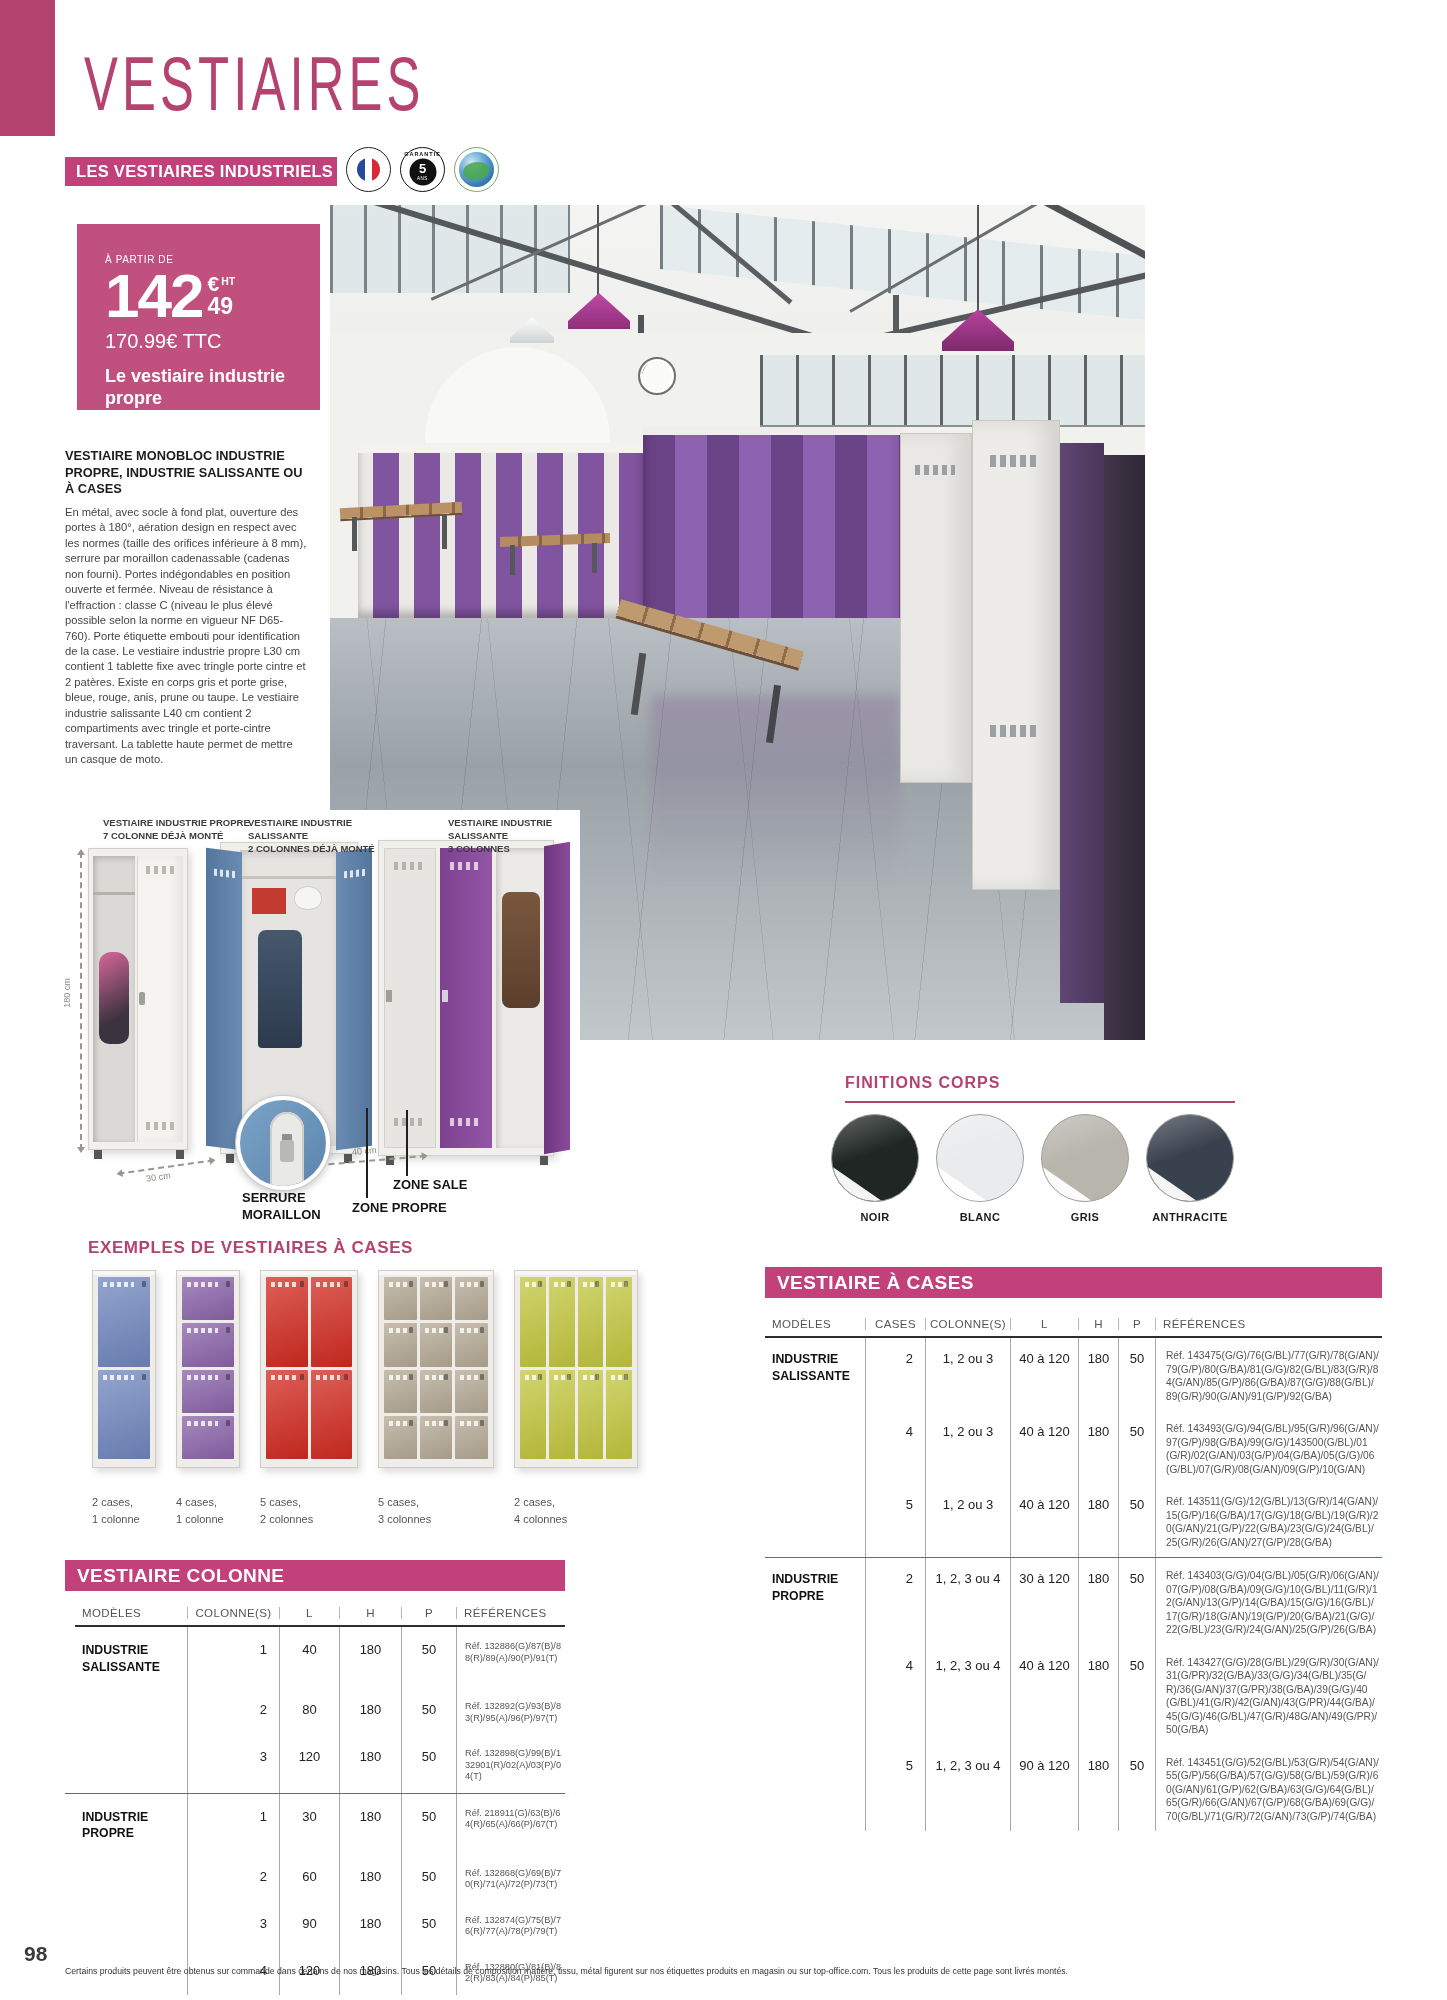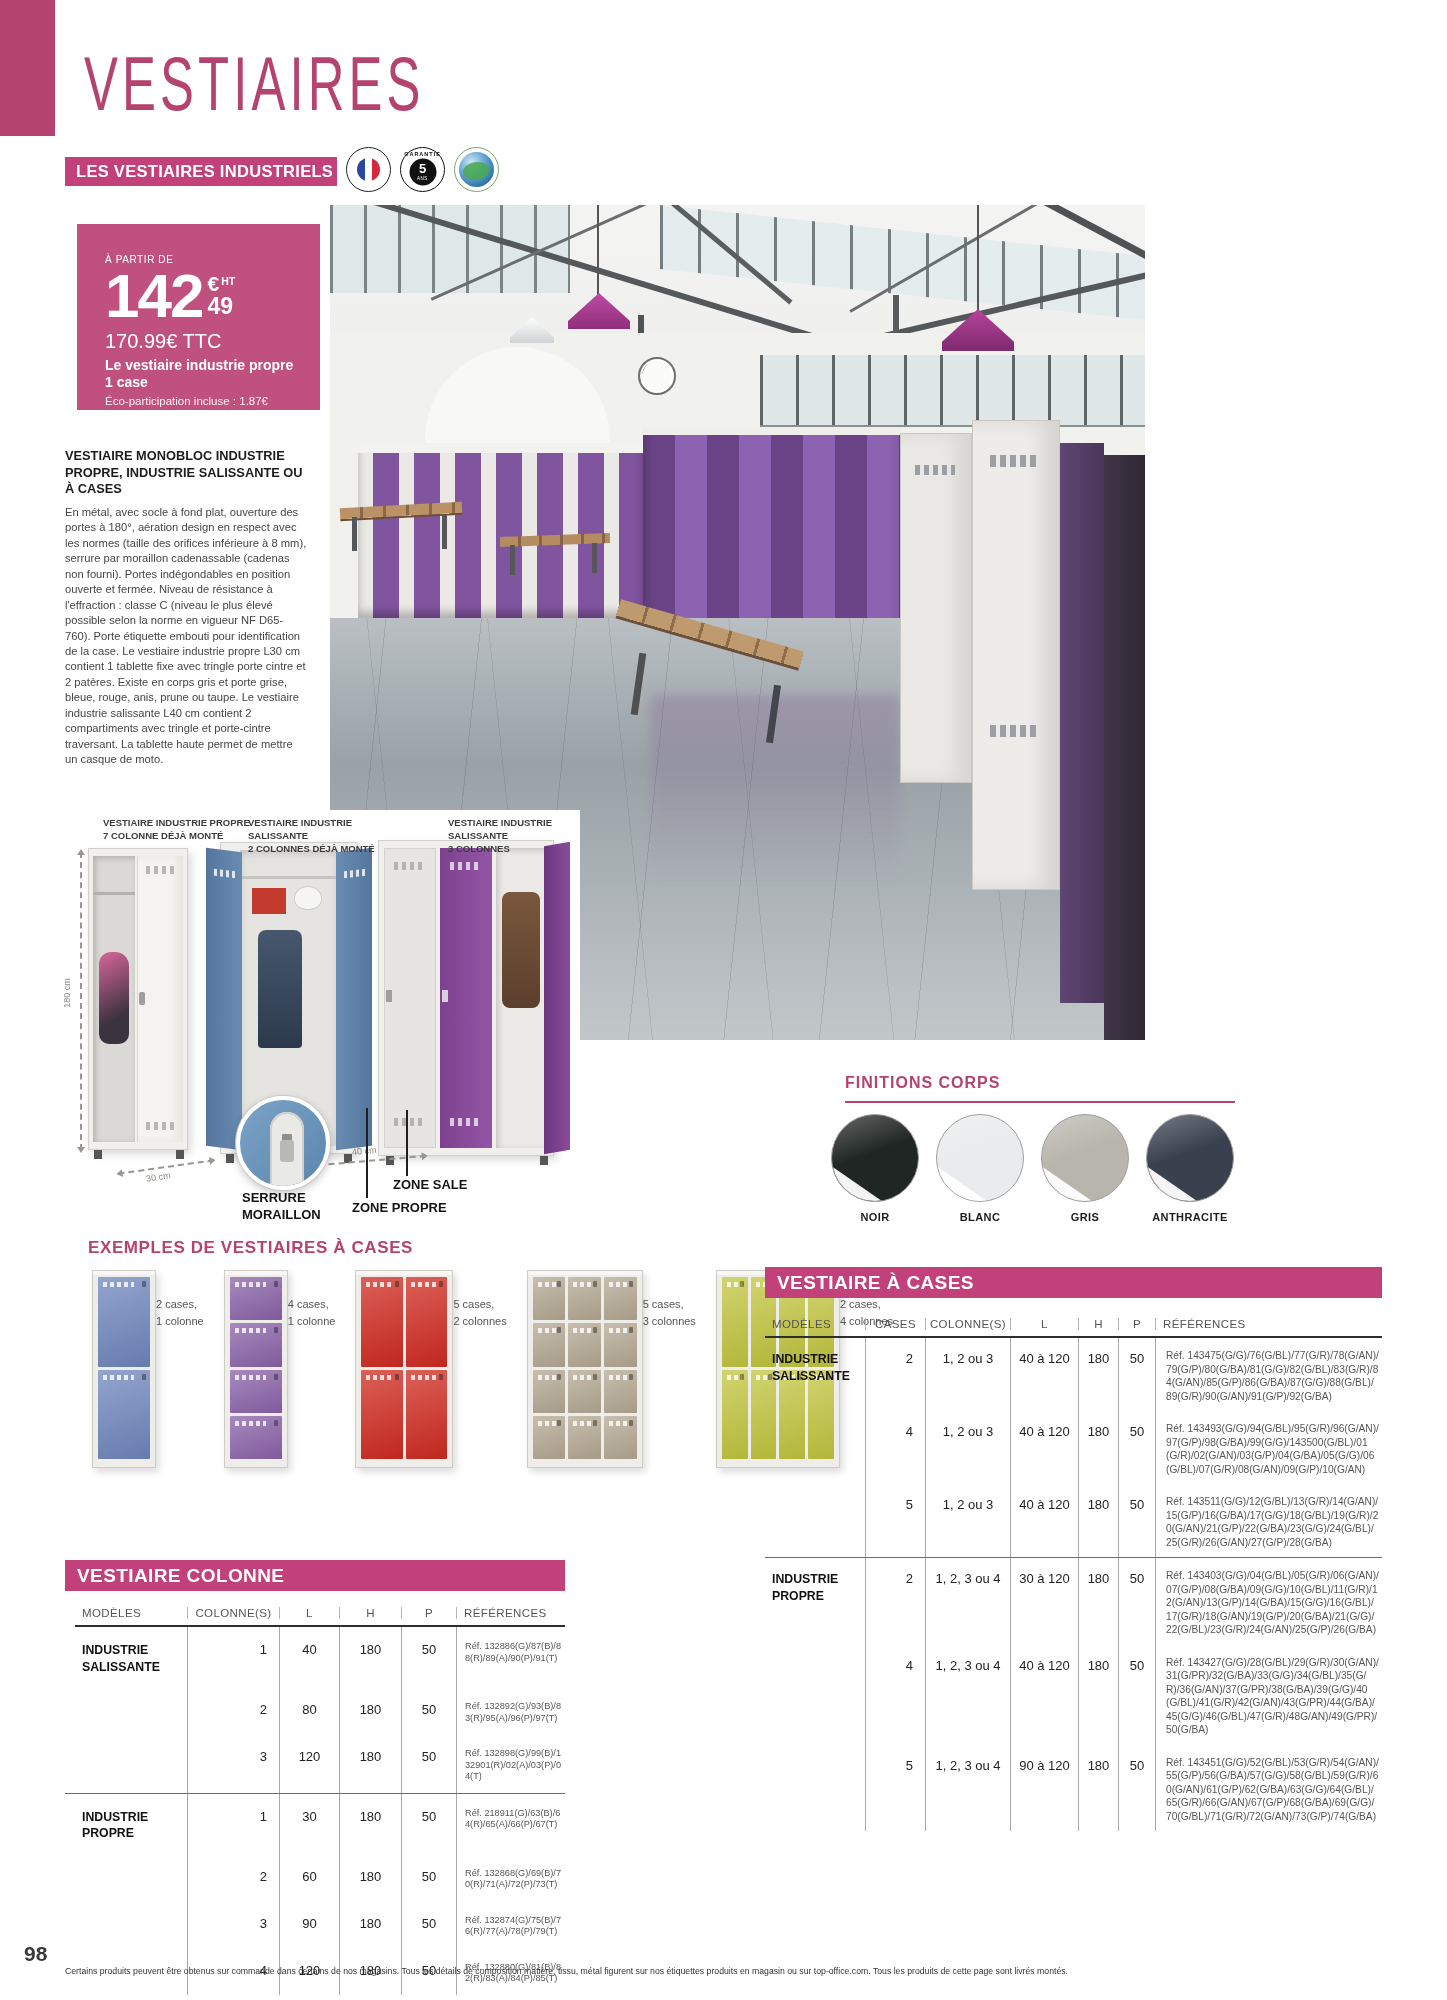--- a/index.html
+++ b/index.html
@@ -29,21 +29,21 @@
 
 #price-box{left:77px;top:224px;width:243px;height:186px;background:var(--price-box-pink,#c0517f);color:#fff;padding:30px 0 0 28px}
 .pb-intro{font-size:10px;letter-spacing:.6px;font-weight:400}
 .pb-price{display:flex;align-items:flex-start;margin-top:2px}
 .pb-int{font-size:62px;font-weight:bold;line-height:.95;letter-spacing:-2px}
 .pb-side{display:flex;flex-direction:column;margin-left:5px;margin-top:6px}
 .pb-cur{font-size:21px;font-weight:bold;line-height:1}
 .pb-ht{font-size:10.5px;font-weight:bold;vertical-align:6px;margin-left:2px}
 .pb-cents{font-size:23px;font-weight:bold;line-height:1.05}
 .pb-ttc{font-size:20px;margin-top:4px;font-weight:400}
-.pb-product{font-size:14px;font-weight:bold;line-height:1.25;margin-top:4px}
+.pb-product{font-size:18px;font-weight:bold;line-height:1.25;margin-top:12px}
 .pb-eco{font-size:11.5px;margin-top:3px;opacity:.92}
 
 
 #description{left:65px;top:448px;width:243px}
 #desc-heading{font-size:12.8px;font-weight:bold;color:#1c1c1c;line-height:1.3}
 #desc-body{font-size:11.2px;color:#454545;line-height:1.38;margin-top:7px}
 
 
 #photo{left:330px;top:205px;width:815px;height:835px;overflow:hidden;background:#e9ebe9}
 #photo div{position:absolute}
@@ -63,21 +63,21 @@
 .vlab{transform:rotate(-90deg)}
 .zone-line{width:2px;background:#1f1f1f}
 .callout{font-size:13px;font-weight:bold;color:#141414;line-height:1.3;white-space:pre-line}
 #lock-inset{position:absolute;left:236px;top:1096px;width:94px;height:94px;border-radius:50%;background:linear-gradient(135deg,#7ba3c8,#5d86ad);border:4px solid #fff;box-shadow:0 0 0 1px #c9c9c9,0 3px 8px rgba(0,0,0,.25);overflow:hidden}
 .li-door{position:absolute;left:30px;top:12px;width:34px;height:82px;background:#e9e9e6;border-radius:17px 17px 0 0;box-shadow:inset 0 0 0 2px #cfcfcb}
 .li-hasp{position:absolute;left:40px;top:40px;width:14px;height:22px;background:#b9b9b5;border-radius:3px;box-shadow:0 -8px 0 -2px #8f8f8b}
 
 
 #examples-heading{left:88px;top:1238px;font-size:17px;font-weight:bold;color:var(--accent-magenta,#b5436f);letter-spacing:.6px}
 #examples-row{left:92px;top:1270px;display:flex;align-items:flex-start;gap:20px}
-.ex-item{display:flex;}
+.ex-item{display:flex;flex-direction:column}
 .ex-locker{height:198px;background:#eeedea;border:1px solid #cfccc6;box-shadow:inset 0 4px 0 #f8f7f5,3px 4px 7px rgba(0,0,0,.14);display:flex;gap:3px;padding:6px 5px 8px 5px}
 .ex-col{flex:1;display:flex;flex-direction:column;gap:3px}
 .ex-door{flex:1;position:relative;border-radius:1px}
 .ex-door:before{content:"";position:absolute;left:5px;top:5px;width:60%;height:5px;background:repeating-linear-gradient(90deg,rgba(255,255,255,.8) 0 4px,transparent 4px 7px)}
 .ex-door:after{content:"";position:absolute;right:4px;top:4px;width:4px;height:6px;background:rgba(30,30,30,.45);border-radius:1px}
 .ex-cap{margin-top:26px;font-size:11px;color:#555;line-height:1.5;white-space:pre-line}
 
 
 #finitions-heading{left:845px;top:1074px;font-size:16px;font-weight:bold;color:var(--accent-magenta,#b5436f);letter-spacing:1px}
 #finitions-rule{left:845px;top:1101px;width:390px;height:2px;background:var(--accent-magenta,#b5436f)}

